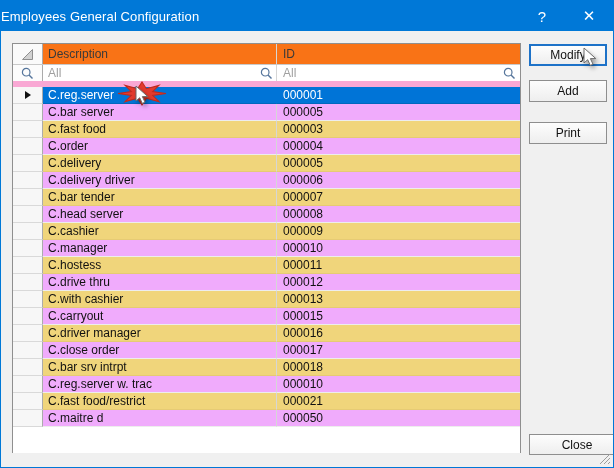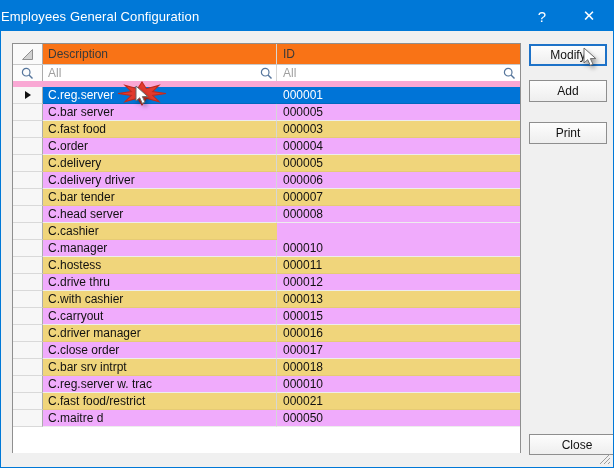--- a/index.html
+++ b/index.html
@@ -156,20 +156,21 @@
           <div class="cell idcol">000007</div>
         </div>
         <div class="grid-row row">
           <div class="cell rowhead"></div>
           <div class="cell desc">C.head server</div>
           <div class="cell idcol">000008</div>
         </div>
         <div class="grid-row row zebra">
           <div class="cell rowhead"></div>
           <div class="cell desc">C.cashier</div>
+          <div class="cell idcol">000009</div>
         </div>
         <div class="grid-row row">
           <div class="cell rowhead"></div>
           <div class="cell desc">C.manager</div>
           <div class="cell idcol">000010</div>
         </div>
         <div class="grid-row row zebra">
           <div class="cell rowhead"></div>
           <div class="cell desc">C.hostess</div>
           <div class="cell idcol">000011</div>

